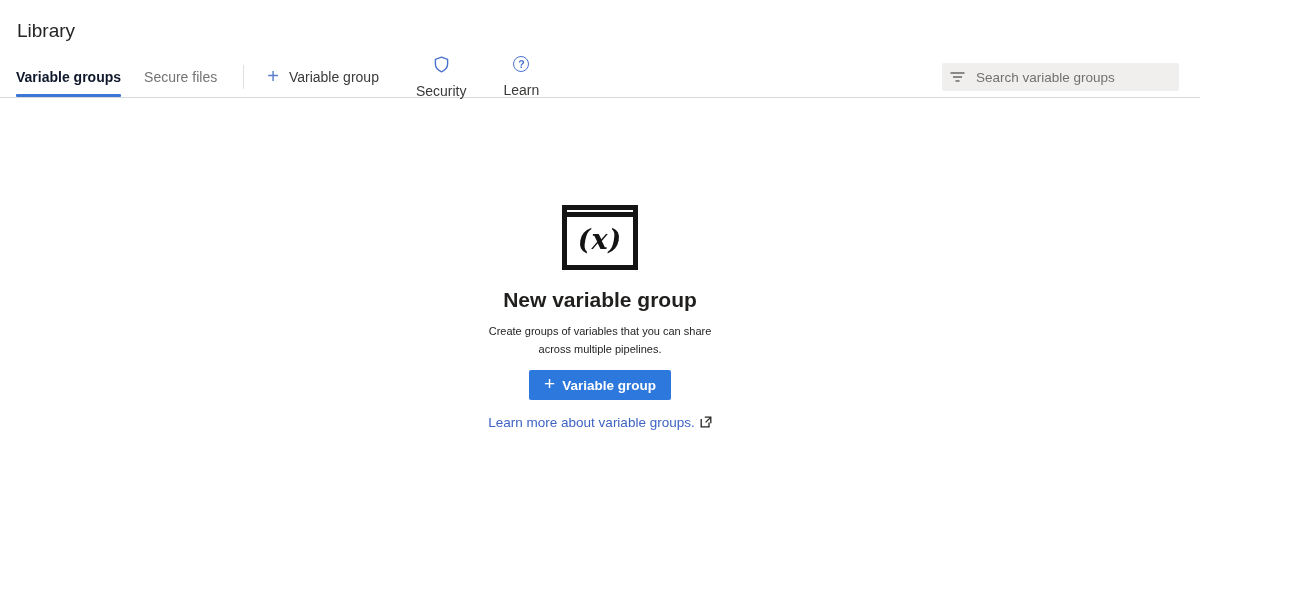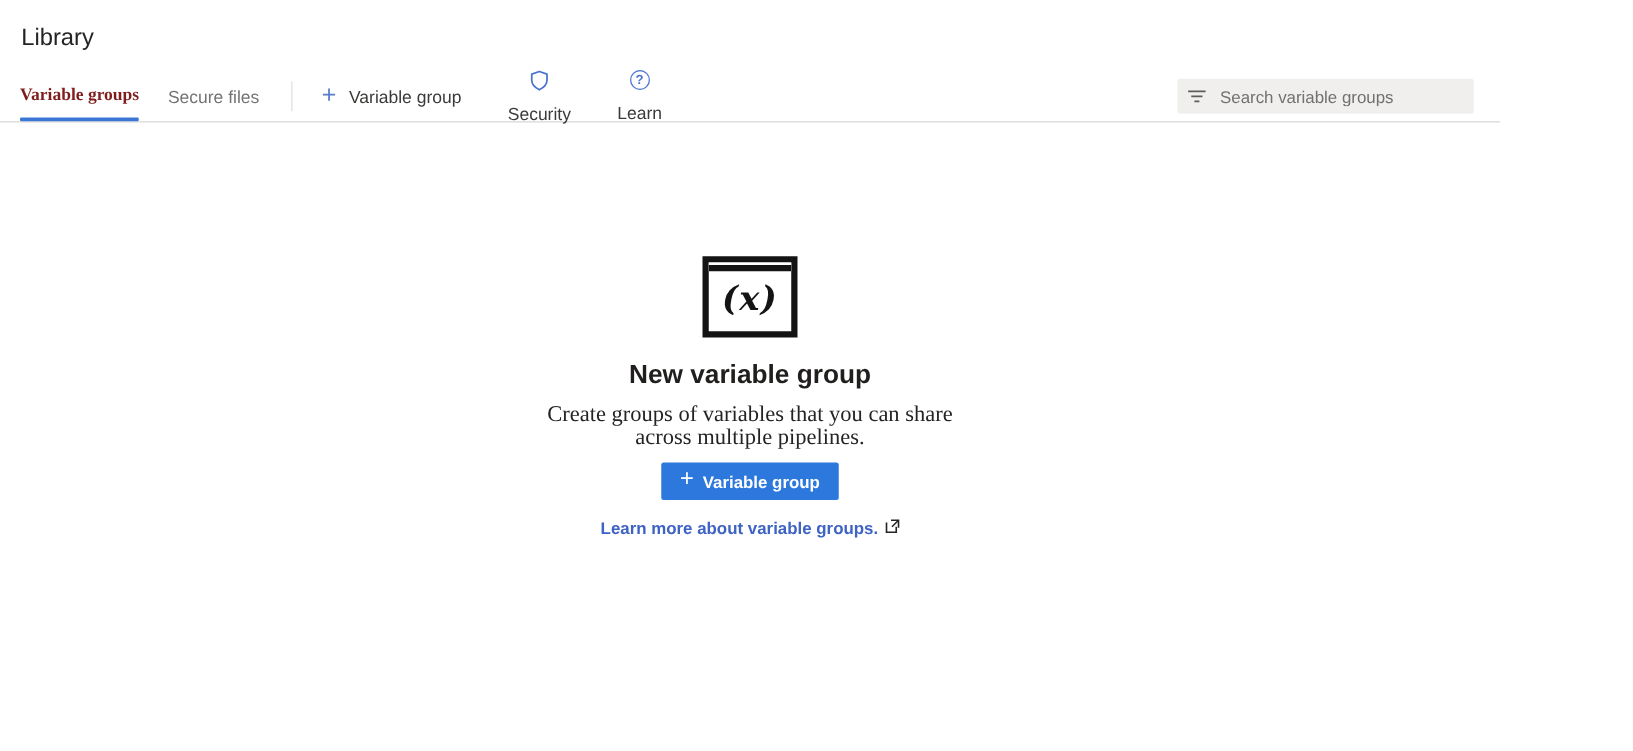--- a/index.html
+++ b/index.html
@@ -10,21 +10,21 @@
   
   .header { padding:19px 16px 0 17px; }
   .page-title { font-size:19px; font-weight:400; color:#252423; line-height:24px; }
 
   
   .tabbar { display:flex; align-items:center; height:41px; margin-top:14px;
             padding:0 21px 0 16px; border-bottom:1px solid #d8d8d8; position:relative; }
   .tab { position:relative; height:100%; display:flex; align-items:center;
          font-size:14px; color:#737373; cursor:pointer; }
   .tab + .tab { margin-left:23px; }
-  .tab.active { font-weight:700; color:#7f1d1d;font-family:Liberation Serif, serif; }
+  .tab.active { font-weight:700; color:#0f172a; }
   .tab.active::after { content:""; position:absolute; left:0; right:0; bottom:0;
                        height:3px; background:#3b76d6; border-radius:1px; }
 
   .v-divider { width:1px; height:24px; background:#e1e0de; margin-left:26px; flex:0 0 auto; }
 
   .toolbar { display:flex; align-items:center; margin-left:14px; }
   .tb-btn { display:flex; align-items:center; gap:10px; border:none; background:transparent;
             font-family:inherit; font-size:14px; color:#3b3a39; padding:6px 9px; cursor:pointer; }
   .tb-btn + .tb-btn { margin-left:19px;flex-direction:column; }
   .tb-plus { color:#5b7ecb; font-size:20px; font-weight:300; line-height:16px;
@@ -46,30 +46,30 @@
 
   .vg-icon { width:76px; height:65px; margin:0 auto; border:5px solid #141414;
              background:#fff; display:flex; flex-direction:column; }
   .vg-titlebar { height:7px; background:#fff; border-bottom:5px solid #141414; flex:0 0 auto; }
   .vg-body { flex:1; display:flex; align-items:center; justify-content:center;
              font-family:"DejaVu Serif","Liberation Serif",serif;
              font-style:italic; font-weight:700; font-size:27px; letter-spacing:1px;
              color:#141414; padding-bottom:3px; }
 
   .empty-title { margin-top:18px; font-size:21px; font-weight:600; color:#201f1e; }
-  .empty-desc { margin-top:11px; font-size:18px; line-height:17.5px; color:#252423;font-family:Liberation Serif, serif; }
+  .empty-desc { margin-top:11px; font-size:11px; line-height:17.5px; color:#252423; }
 
   .primary-btn { margin-top:12px; display:inline-flex; align-items:center; gap:7px;
                  height:30px; padding:0 15px; background:#2d78dc; color:#ffffff;
                  border:none; border-radius:2px; font-family:inherit; font-size:13.5px;
                  font-weight:700; cursor:pointer; }
   .btn-plus { font-size:19px; font-weight:400; line-height:14px; transform:translateY(-1px); }
 
   .learn-more { margin-top:13px; display:flex; align-items:center; justify-content:center; gap:5px; }
-  .learn-more a { font-size:13.5px; color:#3e63c4; text-decoration:none; cursor:pointer;font-weight:bold; }
+  .learn-more a { font-size:13.5px; color:#3e63c4; text-decoration:none; cursor:pointer; }
   .ext-icon { display:inline-block; transform:translateY(1px); }
 </style>
 </head>
 <body>
 
 <div class="page">
 
   <div class="header">
     <div class="page-title">Library</div>
   </div>

